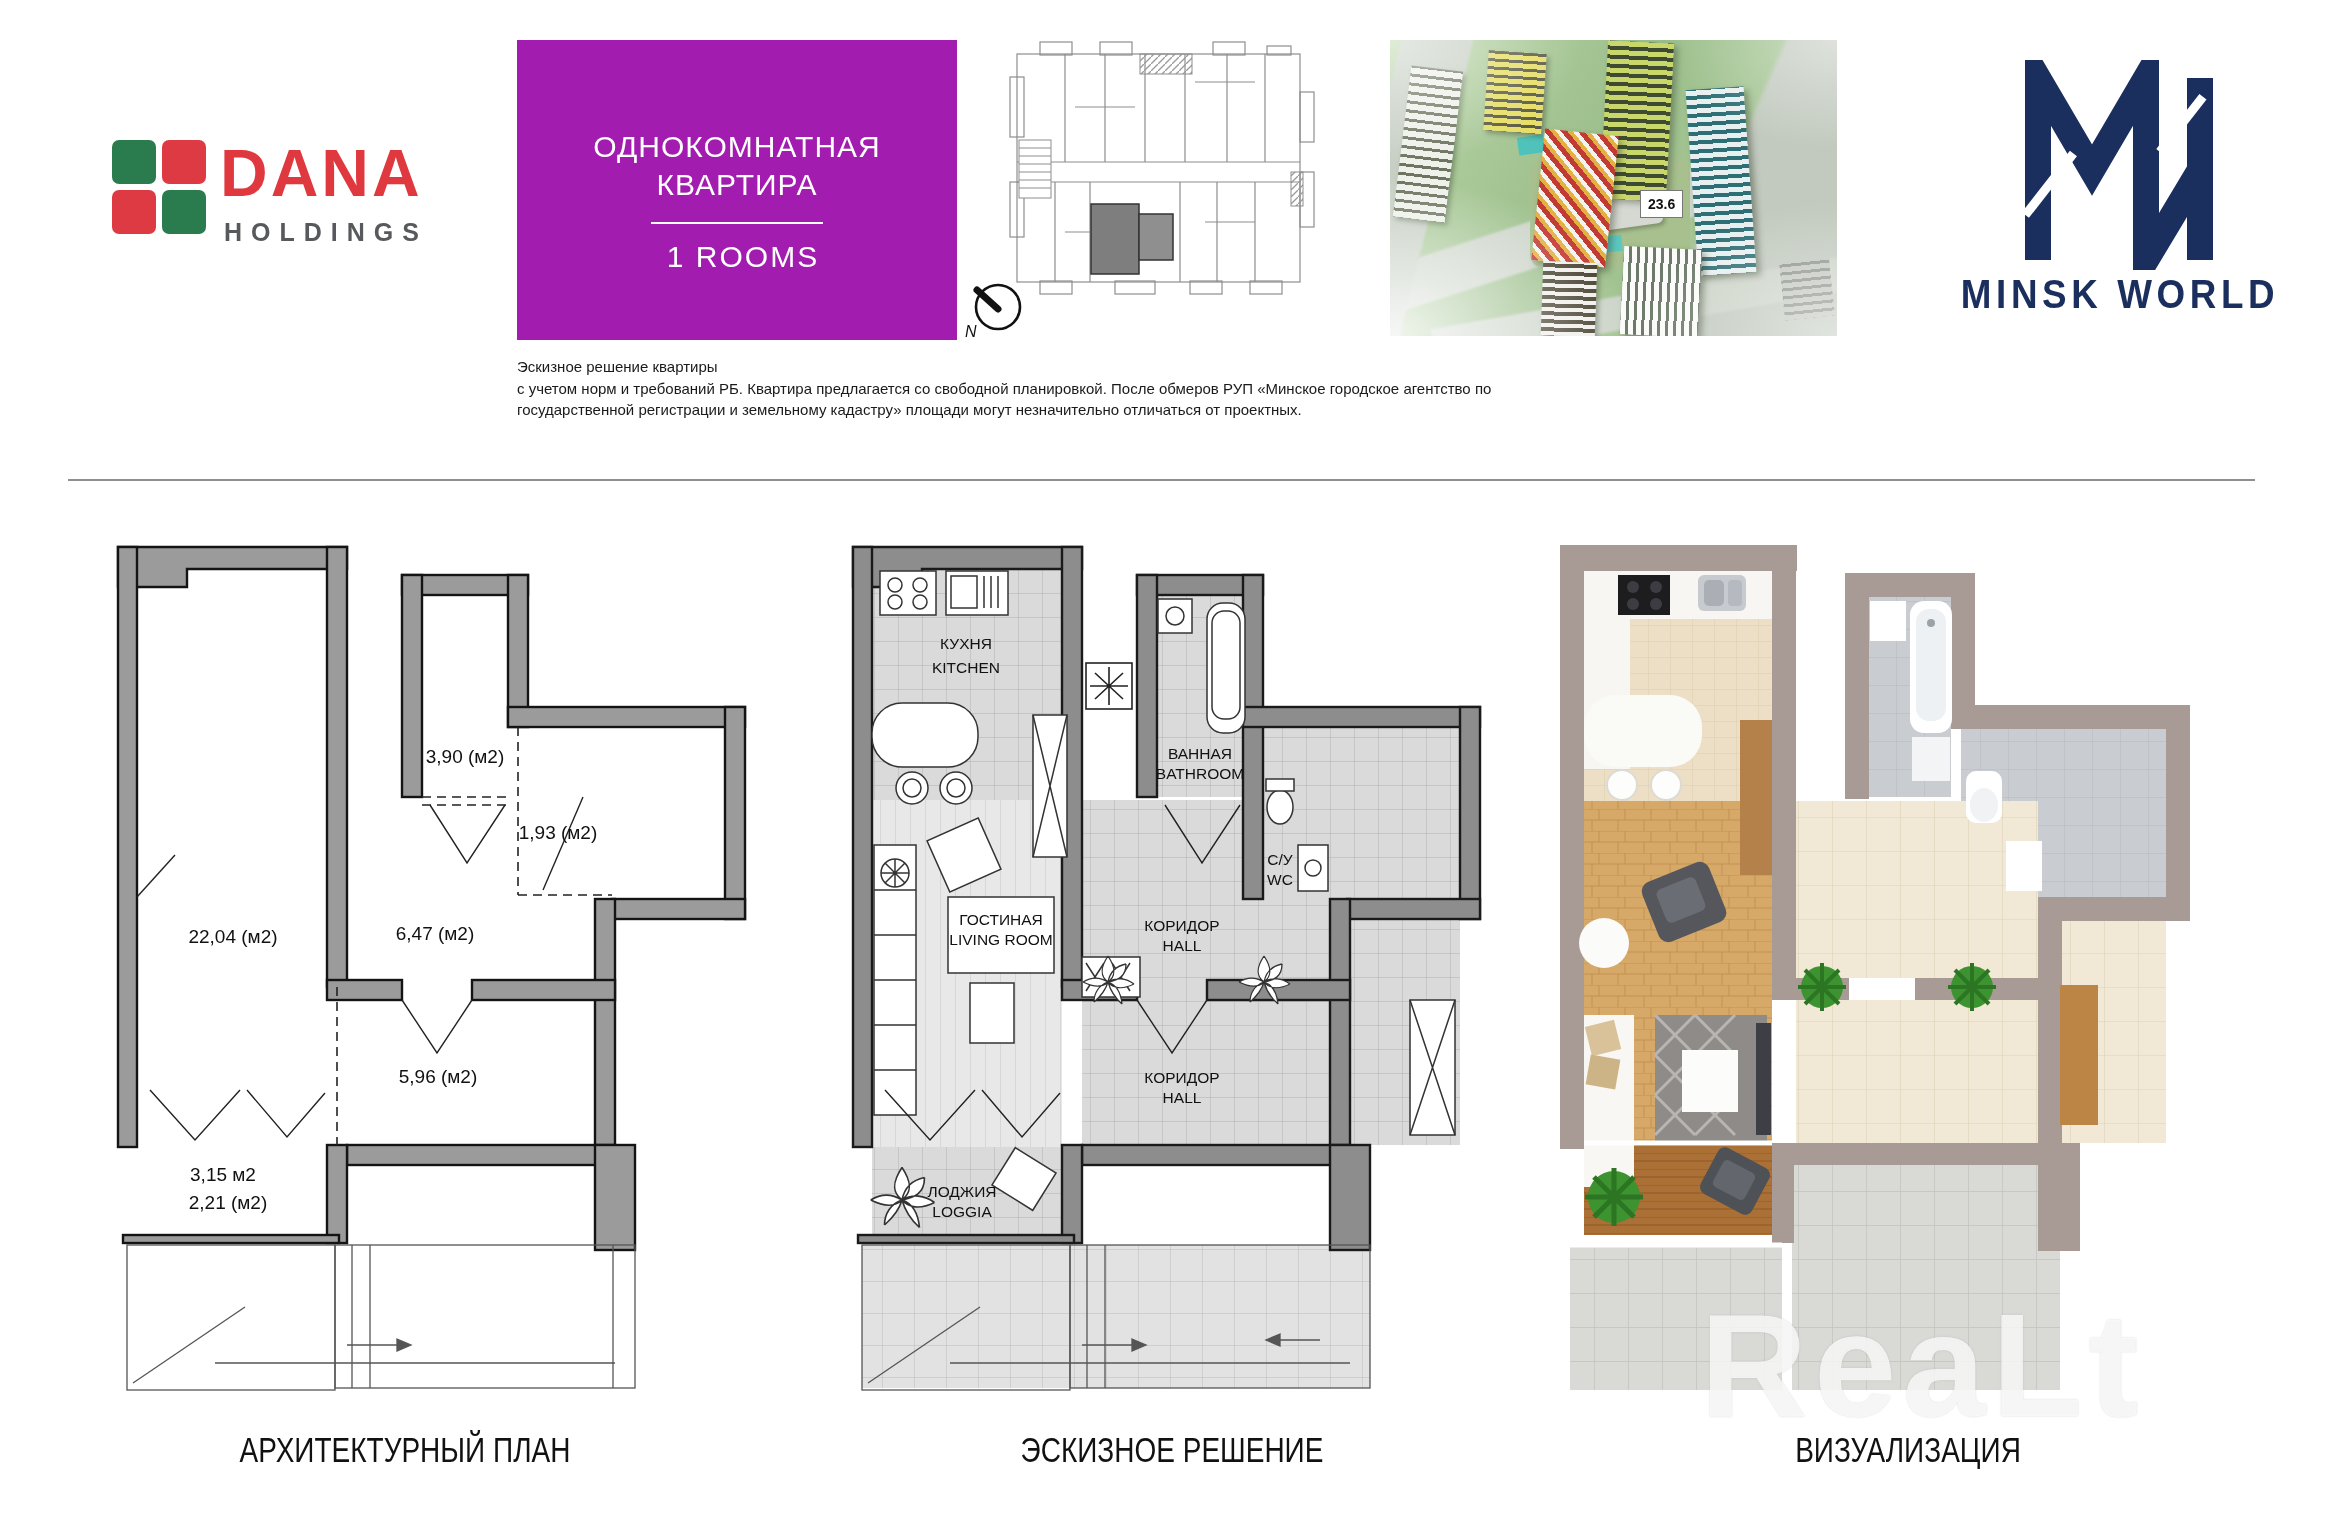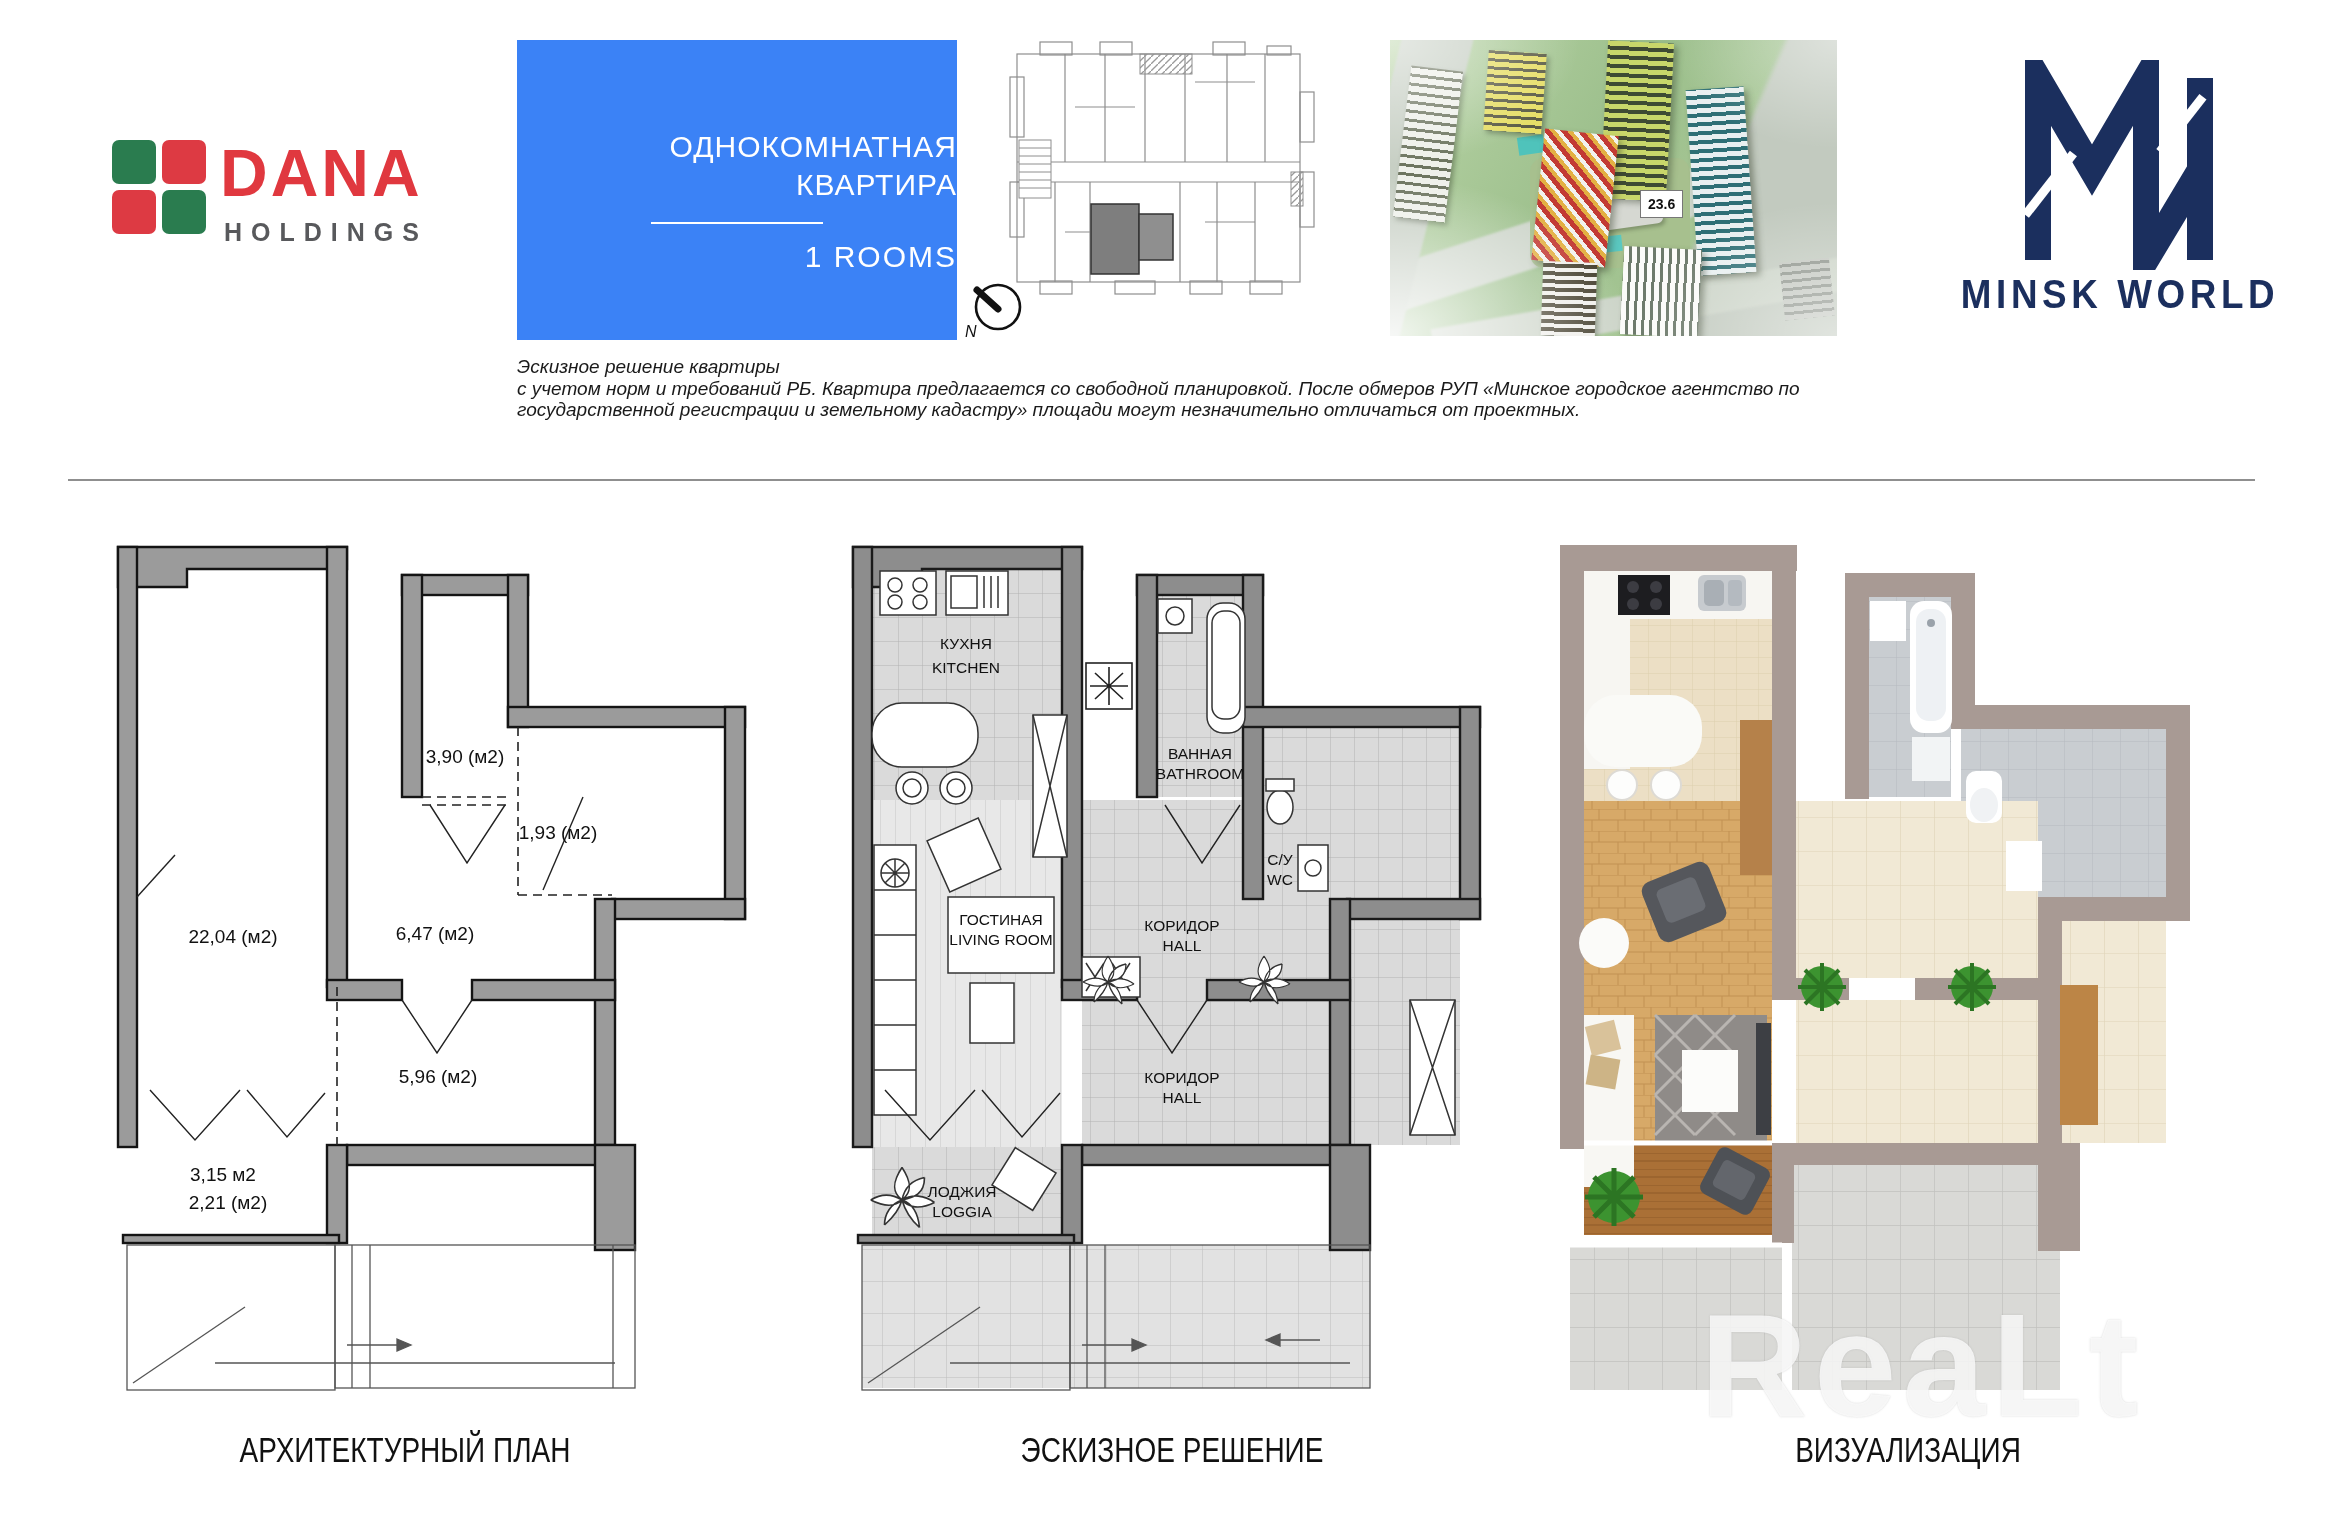--- a/index.html
+++ b/index.html
@@ -8,22 +8,22 @@
   .abs{position:absolute;}
 
   
   .dana{left:112px;top:138px;width:380px;height:110px;}
   .dana-squares{position:absolute;left:0;top:2px;width:96px;height:98px;}
   .dana-sq{position:absolute;width:44px;height:44px;border-radius:7px;}
   .dana-word{position:absolute;left:108px;top:-4px;font-size:66px;font-weight:800;
              letter-spacing:3px;transform:scaleY(1.02);transform-origin:left top;}
   .dana-sub{position:absolute;left:112px;top:72px;font-size:25px;font-weight:700;
             letter-spacing:9px;color:#58595c;margin-top:8px;}
-  .titlebox{left:517px;top:40px;width:440px;height:300px;background:#3b82f6;
-            color:#fff;text-align:right;}
+  .titlebox{left:517px;top:40px;width:440px;height:300px;background:#a21caf;
+            color:#fff;text-align:center;}
   .titlebox .l1{margin-top:88px;font-size:30px;letter-spacing:1px;line-height:38px;}
   .titlebox .rule{width:172px;height:2px;background:#fff;margin:18px auto 16px auto;}
   .titlebox .l3{font-size:30px;letter-spacing:2px;padding-left:12px;}
 
   .miniplan{left:955px;top:22px;width:395px;height:325px;}
   .aerial{left:1390px;top:40px;width:447px;height:296px;overflow:hidden;background:
           linear-gradient(120deg,#b9d4a6,#9cbf8c 45%,#b3cf9f);}
   .aer{position:absolute;}
   .aerial-label{position:absolute;background:#ffffff;border:1px solid #777;color:#111;
           font-size:14px;font-weight:700;padding:0 7px;line-height:26px;}
@@ -31,22 +31,22 @@
      background:
        radial-gradient(ellipse at 0% 100%,rgba(255,255,255,.85),rgba(255,255,255,0) 38%),
        radial-gradient(ellipse at 0% 0%,rgba(255,255,255,.55),rgba(255,255,255,0) 30%),
        radial-gradient(ellipse at 100% 100%,rgba(255,255,255,.5),rgba(255,255,255,0) 32%),
        radial-gradient(ellipse at 100% 0%,rgba(255,255,255,.45),rgba(255,255,255,0) 26%);}
   .mw{left:1950px;top:60px;width:340px;height:260px;}
   .mw-word{position:absolute;left:-85px;top:212px;width:510px;text-align:center;
            font-size:40px;font-weight:700;letter-spacing:5px;color:#1b2f5e;
            transform:scaleX(0.92);transform-origin:center;}
 
-  .disclaimer{left:517px;top:356px;width:1330px;font-size:19px;color:#1a1a1a;
-              line-height:21.5px;font-style:italic;}
+  .disclaimer{left:517px;top:356px;width:1330px;font-size:15px;color:#1a1a1a;
+              line-height:21.5px;}
   .divider{left:68px;top:479px;width:2187px;height:2px;background:#8f8f8f;}
 
   
   .plan-caption{top:1430px;width:640px;text-align:center;font-size:35px;color:#111;
                 letter-spacing:0px;transform:scaleX(0.8);transform-origin:center;
                 white-space:nowrap;}
   svg text{font-family:"Liberation Sans",sans-serif;}
   .arealbl{font-size:19px;fill:#111;}
   .roomlbl{font-size:15.5px;fill:#111;}
 

